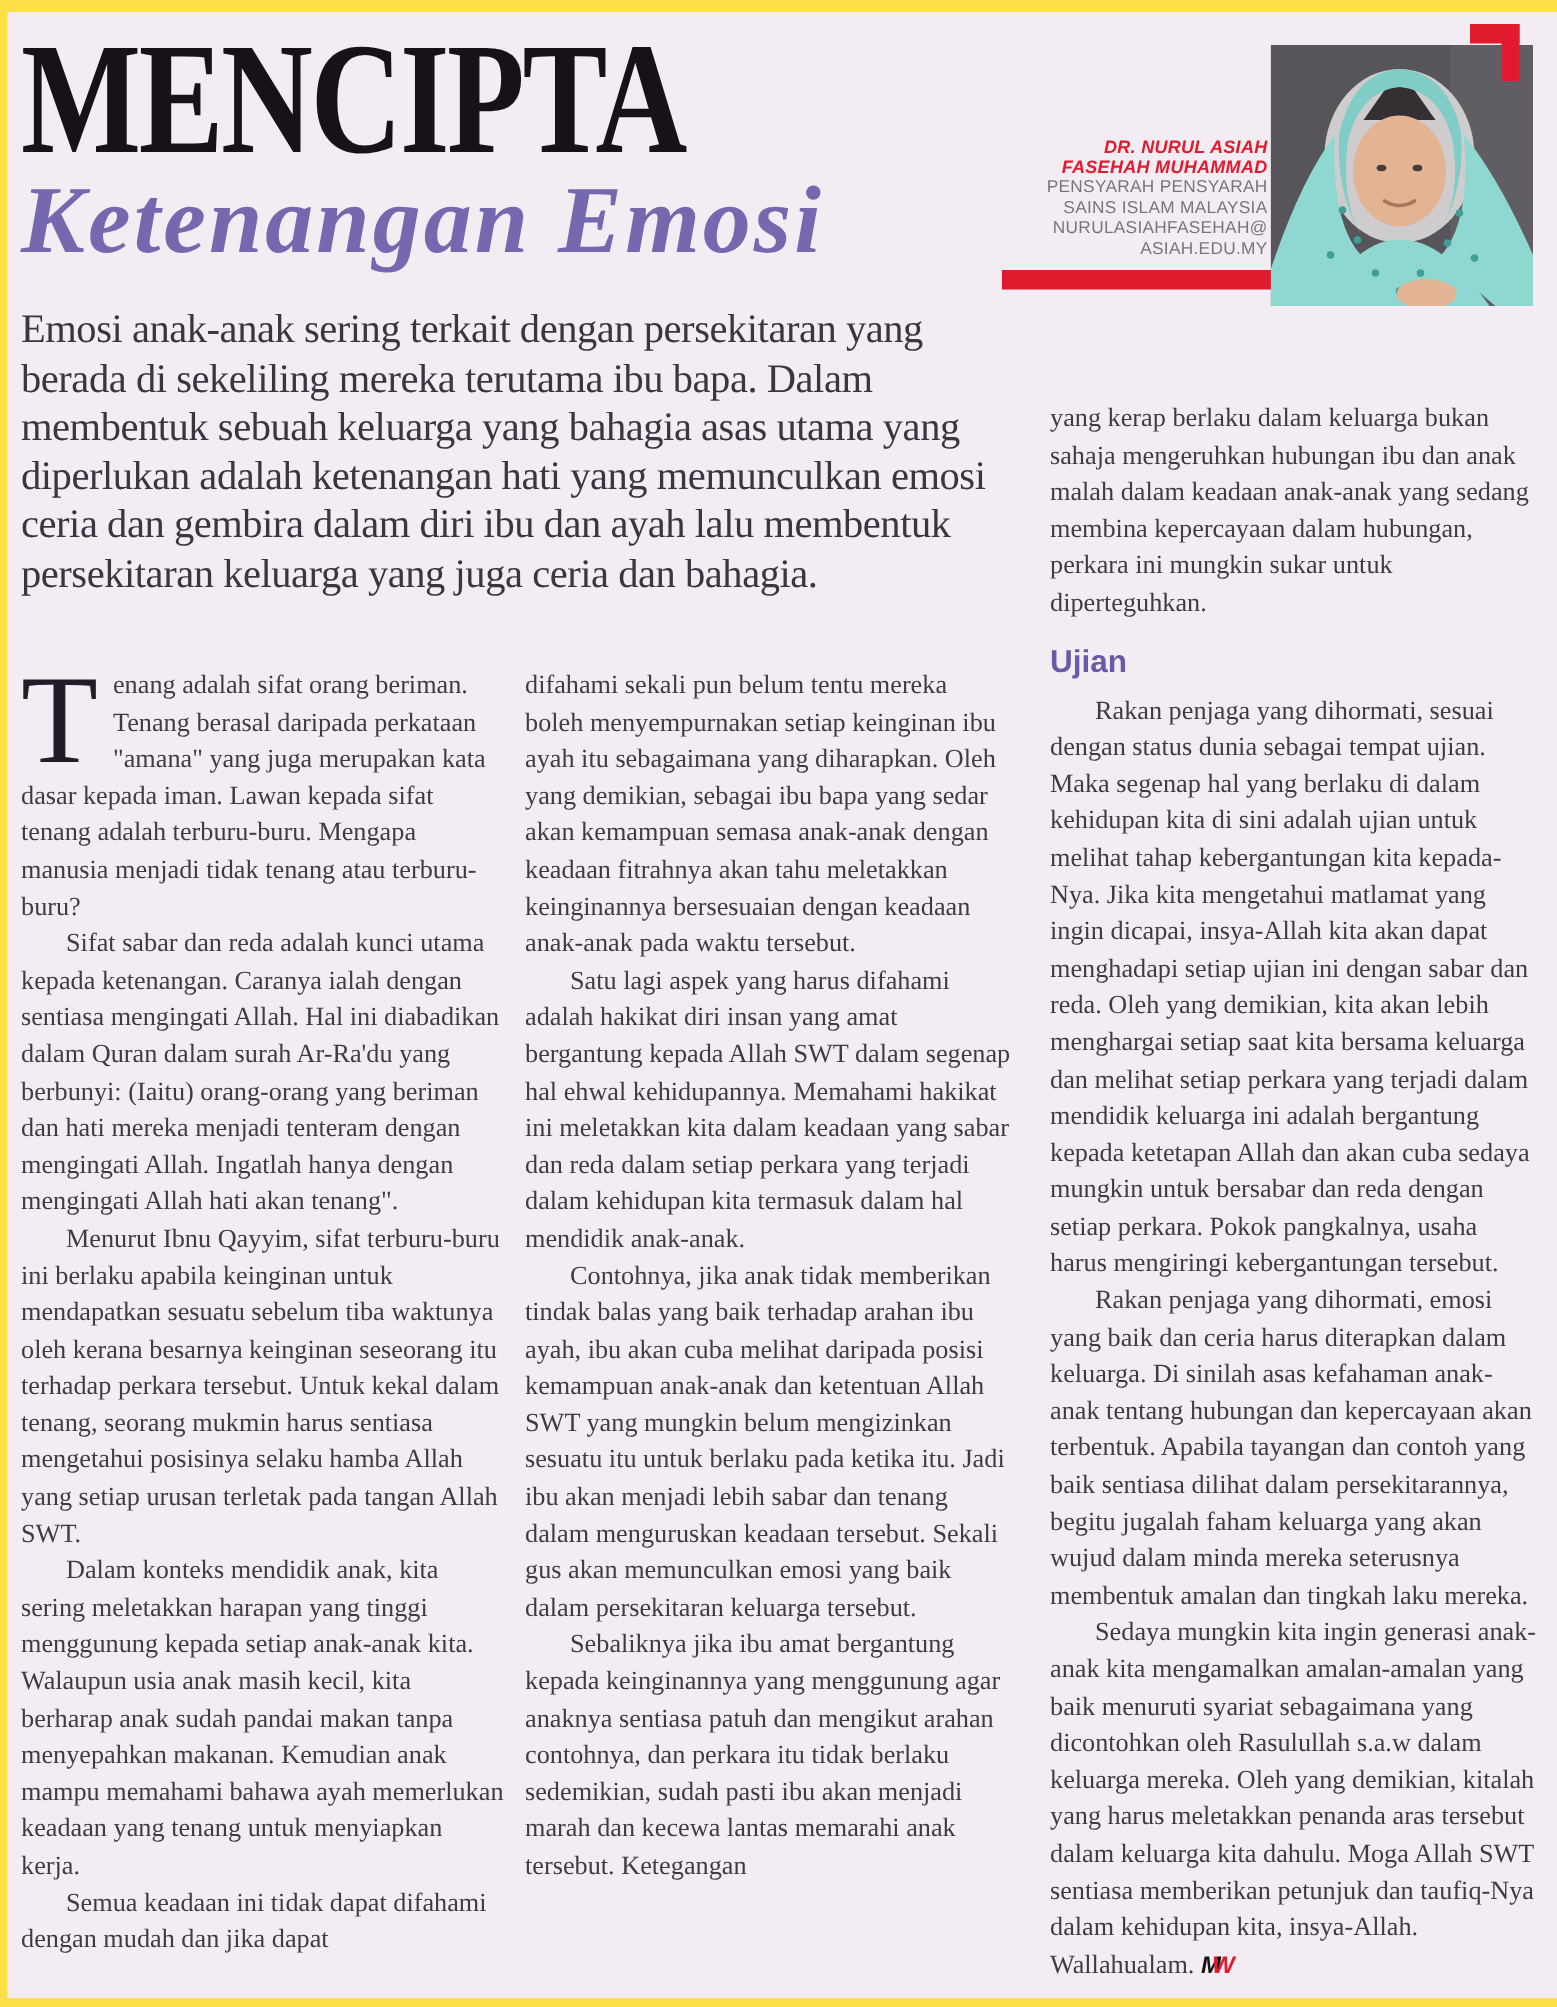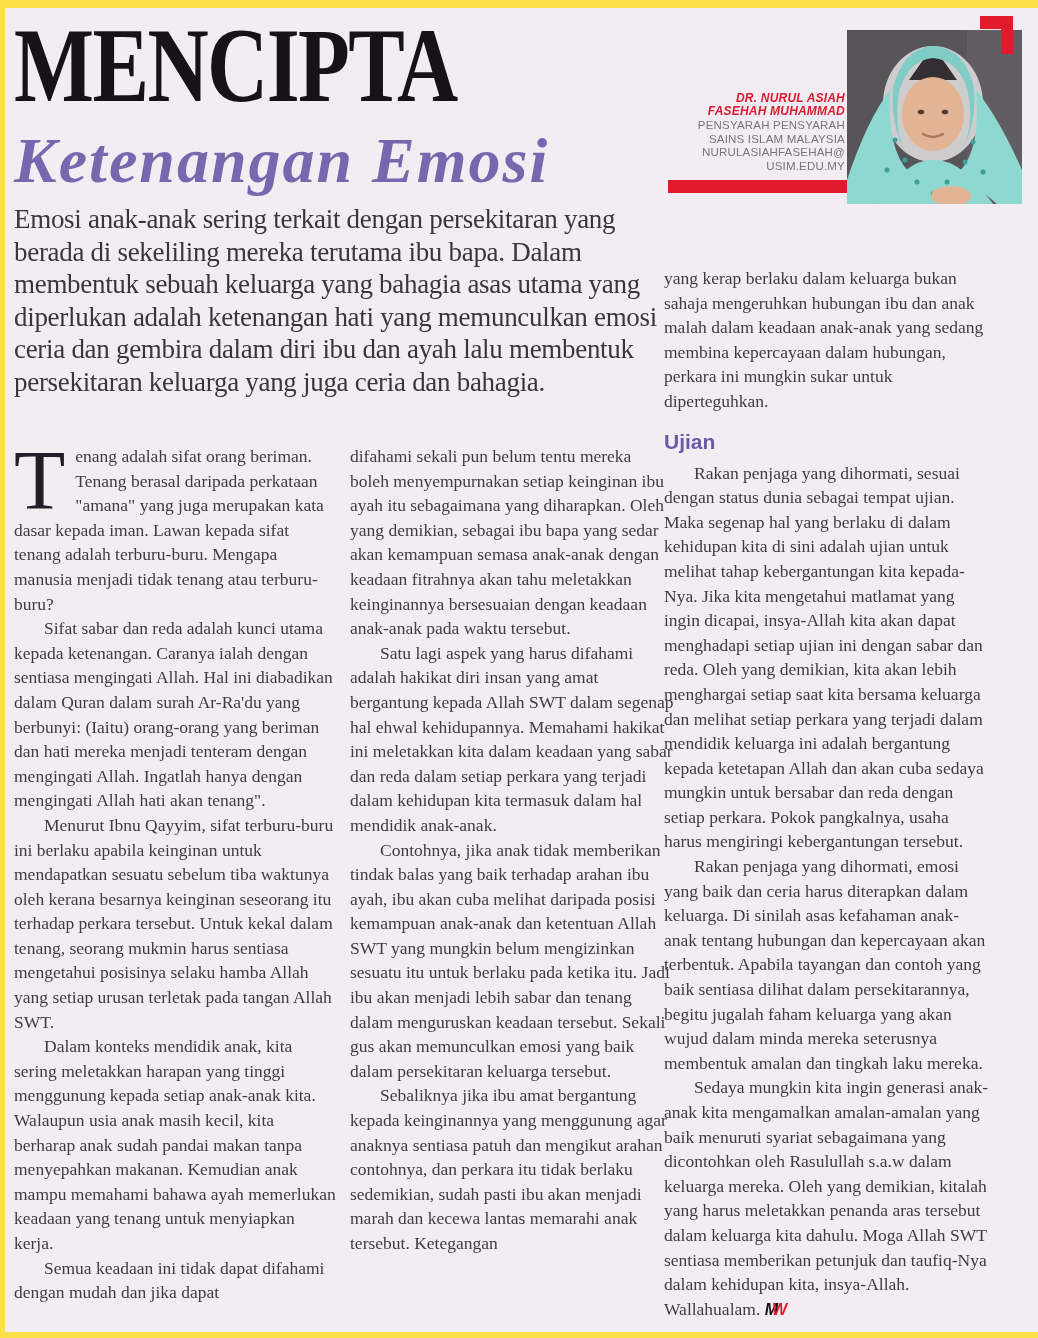--- a/index.html
+++ b/index.html
@@ -7,21 +7,21 @@
         font-family:"Liberation Serif",serif;background:#fde047;}
   .page-bg{position:absolute;left:5px;top:8px;right:0;bottom:6px;background:#f3edf3;}
 
   
   .title-block{position:absolute;left:14px;top:18px;width:660px;}
   .title-main{font-family:"Liberation Serif",serif;font-weight:bold;color:#17121a;
               font-size:106px;line-height:0.9;letter-spacing:-2px;
               transform:scaleX(0.80);transform-origin:0 0;white-space:nowrap;}
   .title-sub{font-family:"Liberation Serif",serif;font-weight:bold;font-style:italic;
              color:#7668ae;font-size:64px;line-height:1.0;letter-spacing:2px;
-             margin-top:16px;white-space:nowrap;}
+             margin-top:2px;white-space:nowrap;}
 
   .author-block{position:absolute;left:620px;top:92px;width:225px;text-align:right;
                 font-family:"Liberation Sans",sans-serif;}
   .author-name{color:#e01b2e;font-weight:bold;font-size:12px;line-height:13px;letter-spacing:0.2px;font-style:italic;}
   .author-meta{color:#77757a;font-size:11.5px;line-height:12.5px;letter-spacing:0.2px;margin-top:1px;}
   .author-redbar{position:absolute;left:668px;top:180px;width:192px;height:13px;background:#e01b2e;}
 
   .photo{position:absolute;left:847px;top:30px;width:175px;height:174px;overflow:hidden;}
   .corner-accent{position:absolute;left:980px;top:16px;width:33px;height:38px;}
   .corner-accent .h{position:absolute;right:0;top:0;width:33px;height:13px;background:#e01b2e;}
@@ -30,21 +30,21 @@
   
   .lead{position:absolute;left:14px;top:203px;width:652px;
         font-size:27px;line-height:32.5px;color:#3c3540;letter-spacing:-0.3px;}
 
   
   .col{position:absolute;width:324px;font-size:17.5px;line-height:24.6px;color:#413a44;}
   .col p{margin:0;text-indent:30px;}
   .col p.noindent{text-indent:0;}
   .col-1{left:14px;top:444px;}
   .col-2{left:350px;top:444px;}
-  .col-3{left:664px;top:266px;width:326px;}
+  .col-3{left:700px;top:266px;width:326px;}
   .sec-heading{font-family:Liberation Sans, sans-serif;font-weight:bold;color:#6b58a6;
                font-size:21px;line-height:24px;margin:16px 0 7px 0;text-indent:0;}
   .dropcap{float:left;font-size:84px;line-height:62px;font-weight:normal;
            color:#231c28;padding:6px 10px 0 0;font-family:"Liberation Serif",serif;}
 
   .mw-mark{font-family:"Liberation Sans",sans-serif;font-weight:bold;font-style:italic;
            font-size:16px;letter-spacing:-1px;white-space:nowrap;}
   .mw-mark .m{color:#141414;}
   .mw-mark .w{color:#e01b2e;margin-left:-5px;}
 </style>
@@ -58,21 +58,21 @@
     <div class="title-main">MENCIPTA</div>
     <div class="title-sub">Ketenangan Emosi</div>
   </div>
 
   <div class="author-block">
     <div class="author-name">DR. NURUL ASIAH</div>
     <div class="author-name">FASEHAH MUHAMMAD</div>
     <div class="author-meta">PENSYARAH PENSYARAH</div>
     <div class="author-meta">SAINS ISLAM MALAYSIA</div>
     <div class="author-meta">NURULASIAHFASEHAH@</div>
-    <div class="author-meta">USIM.EDU.MY</div>
+    <div class="author-meta">ASIAH.EDU.MY</div>
   </div>
   <div class="author-redbar"></div>
 
   <div class="photo">
     <svg width="175" height="174" viewBox="0 0 175 174" xmlns="http://www.w3.org/2000/svg">
       <rect x="0" y="0" width="175" height="174" fill="#57555a"></rect>
       <rect x="120" y="0" width="55" height="174" fill="#605e63"></rect>
 
       <ellipse cx="86" cy="74" rx="50" ry="58" fill="#cfccce"></ellipse>
 

